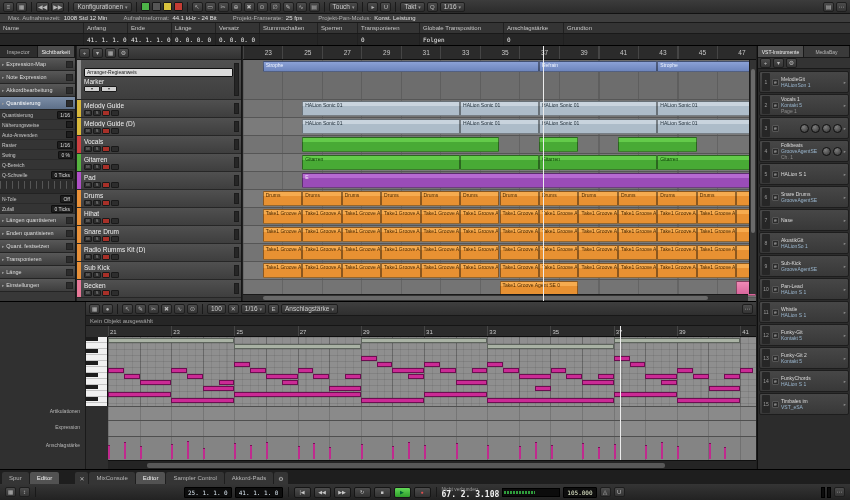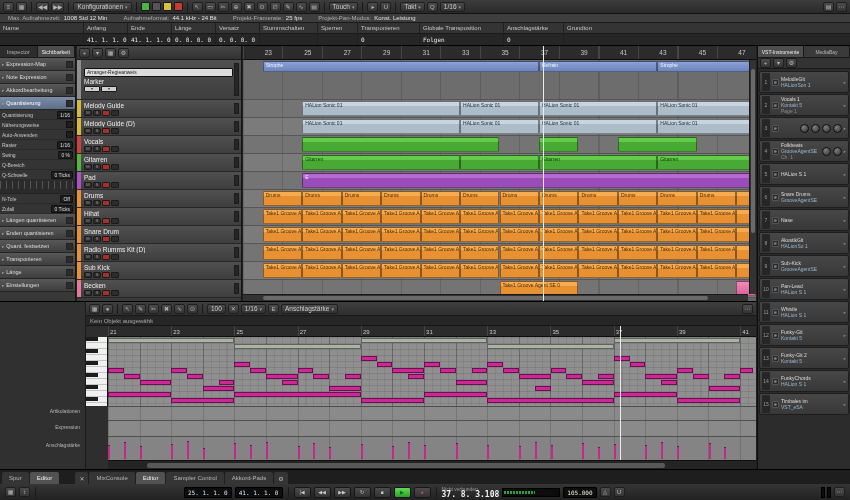--- a/index.html
+++ b/index.html
@@ -946,21 +946,21 @@
     <div class="tbtn">|◀</div>
     <div class="tbtn">◀◀</div>
     <div class="tbtn">▶▶</div>
     <div class="tbtn">↻</div>
     <div class="tbtn">■</div>
     <div class="tbtn play">▶</div>
     <div class="tbtn rec">●</div>
     <span class="sep"></span>
     <div class="poswrap">
       <span class="status">Nicht verbunden</span>
-      <span class="pos">37. 8. 3.108</span>
+      <span class="pos">67. 2. 3.108</span>
     </div>
     <div class="meterbar"></div>
     <div class="disp tempo">105.000</div>
     <span class="ic">◬</span>
     <span class="ic">U</span>
     <span class="spring"></span>
     <div class="midimeters">
       <span class="mm"></span>
       <span class="mm"></span>
     </div>

